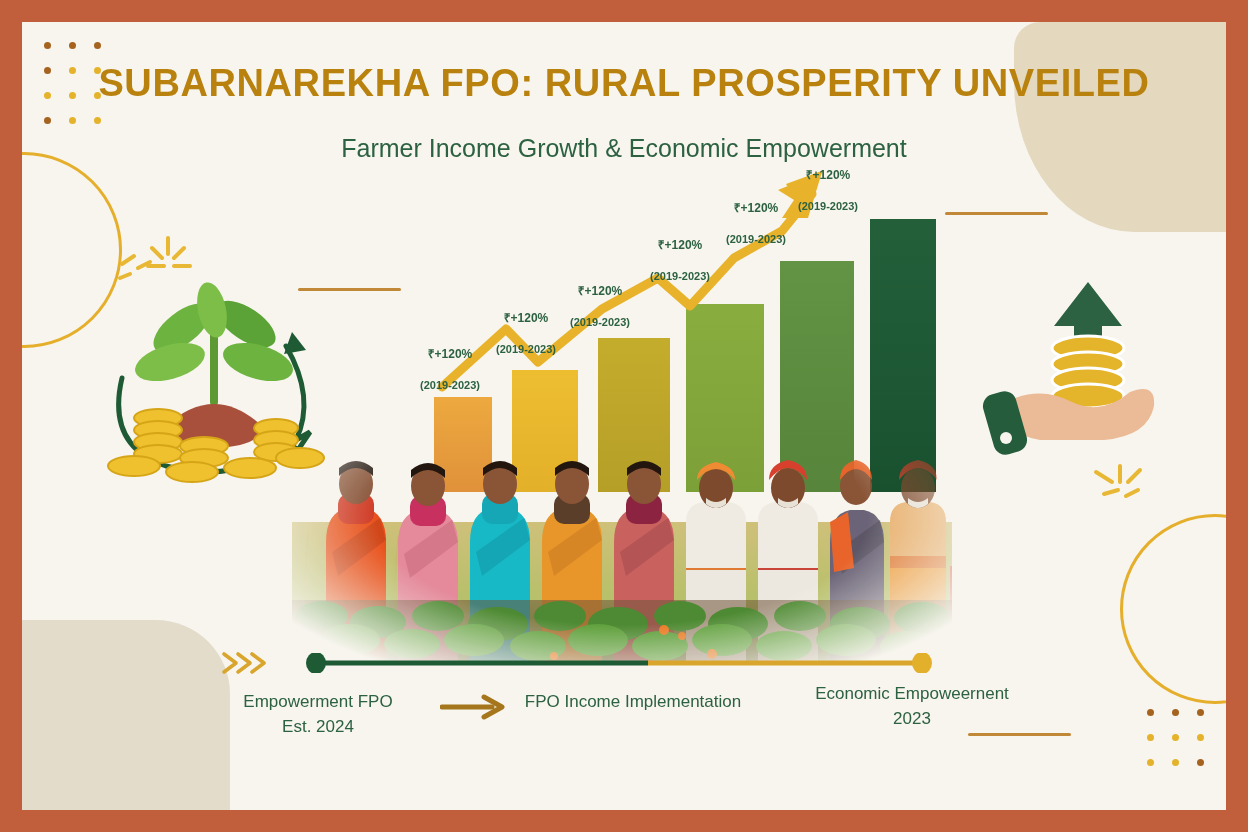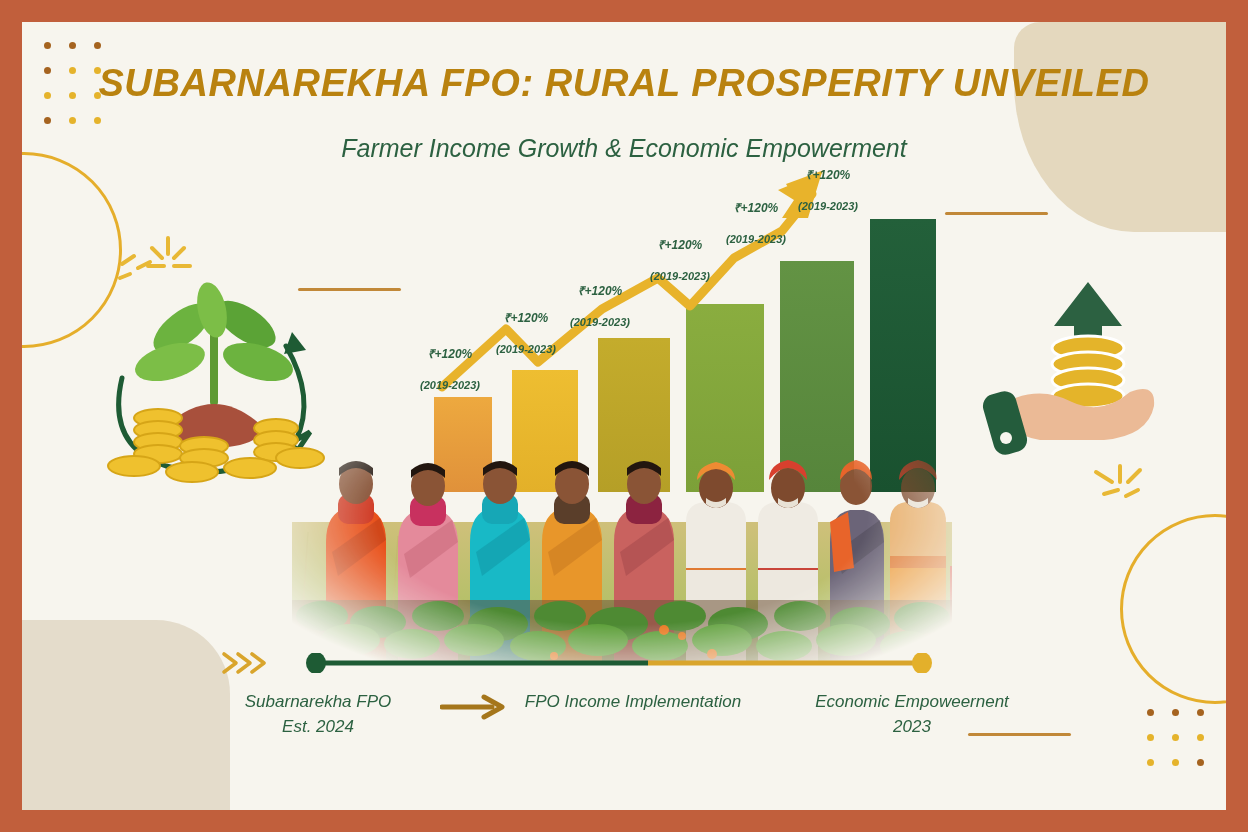--- a/index.html
+++ b/index.html
@@ -8,21 +8,20 @@
     font-family:"Liberation Sans", sans-serif;
     background:#C15F3C;
     overflow:hidden;
     position:relative;
   }
 
   
   #poster{
     position:absolute; inset:0;
     background:#C15F3C;
-    font-style:italic;
   }
   #canvas{
     position:absolute;
     left:22px; top:22px; right:22px; bottom:22px;
     background:#F7F5EE;
     overflow:hidden;
   }
 
   
   .deco{ position:absolute; pointer-events:none; }
@@ -108,21 +107,21 @@
   #tl-track{ position:absolute; left:282px; top:11px; width:630px; height:20px; }
   .tl-label{
     position:absolute;
     color:#2C6141;
     font-size:17px;
     text-align:center;
     line-height:1.45;
   }
   #tl-1{ left:186px; top:48px; width:220px; }
   #tl-2{ left:466px; top:48px; width:290px; }
-  #tl-3{ left:760px; top:48px; width:260px; }
+  #tl-3{ left:760px; top:40px; width:260px; }
   #tl-arrow{ position:absolute; left:418px; top:52px; width:70px; height:26px; }
 </style>
 </head>
 <body>
 
 <div id="poster">
   <div id="canvas">
 
     <div class="deco" id="tr-blob"></div>
     <div class="deco" id="bl-blob"></div>
@@ -451,21 +450,21 @@
       </svg>
 
       <svg id="tl-track" viewBox="0 0 630 20">
         <line x1="12" y1="10" x2="344" y2="10" stroke="#1E5B34" stroke-width="5"></line>
         <line x1="344" y1="10" x2="618" y2="10" stroke="#D9A52C" stroke-width="5"></line>
         <ellipse cx="12" cy="10" rx="10" ry="11" fill="#1E5B34"></ellipse>
         <ellipse cx="618" cy="10" rx="10" ry="11" fill="#E3B02B"></ellipse>
       </svg>
 
       <div class="tl-label" id="tl-1">
-        <div>Subarnarekha FPO</div>
+        <div>Empowerment FPO</div>
         <div>Est. 2024</div>
       </div>
 
       <svg id="tl-arrow" viewBox="0 0 70 26">
         <line x1="2" y1="13" x2="52" y2="13" stroke="#A5761B" stroke-width="5" stroke-linecap="round"></line>
         <polyline points="44 3 62 13 44 23" fill="none" stroke="#A5761B" stroke-width="5" stroke-linecap="round" stroke-linejoin="round"></polyline>
       </svg>
 
       <div class="tl-label" id="tl-2">
         <div>FPO Income Implementation</div>

